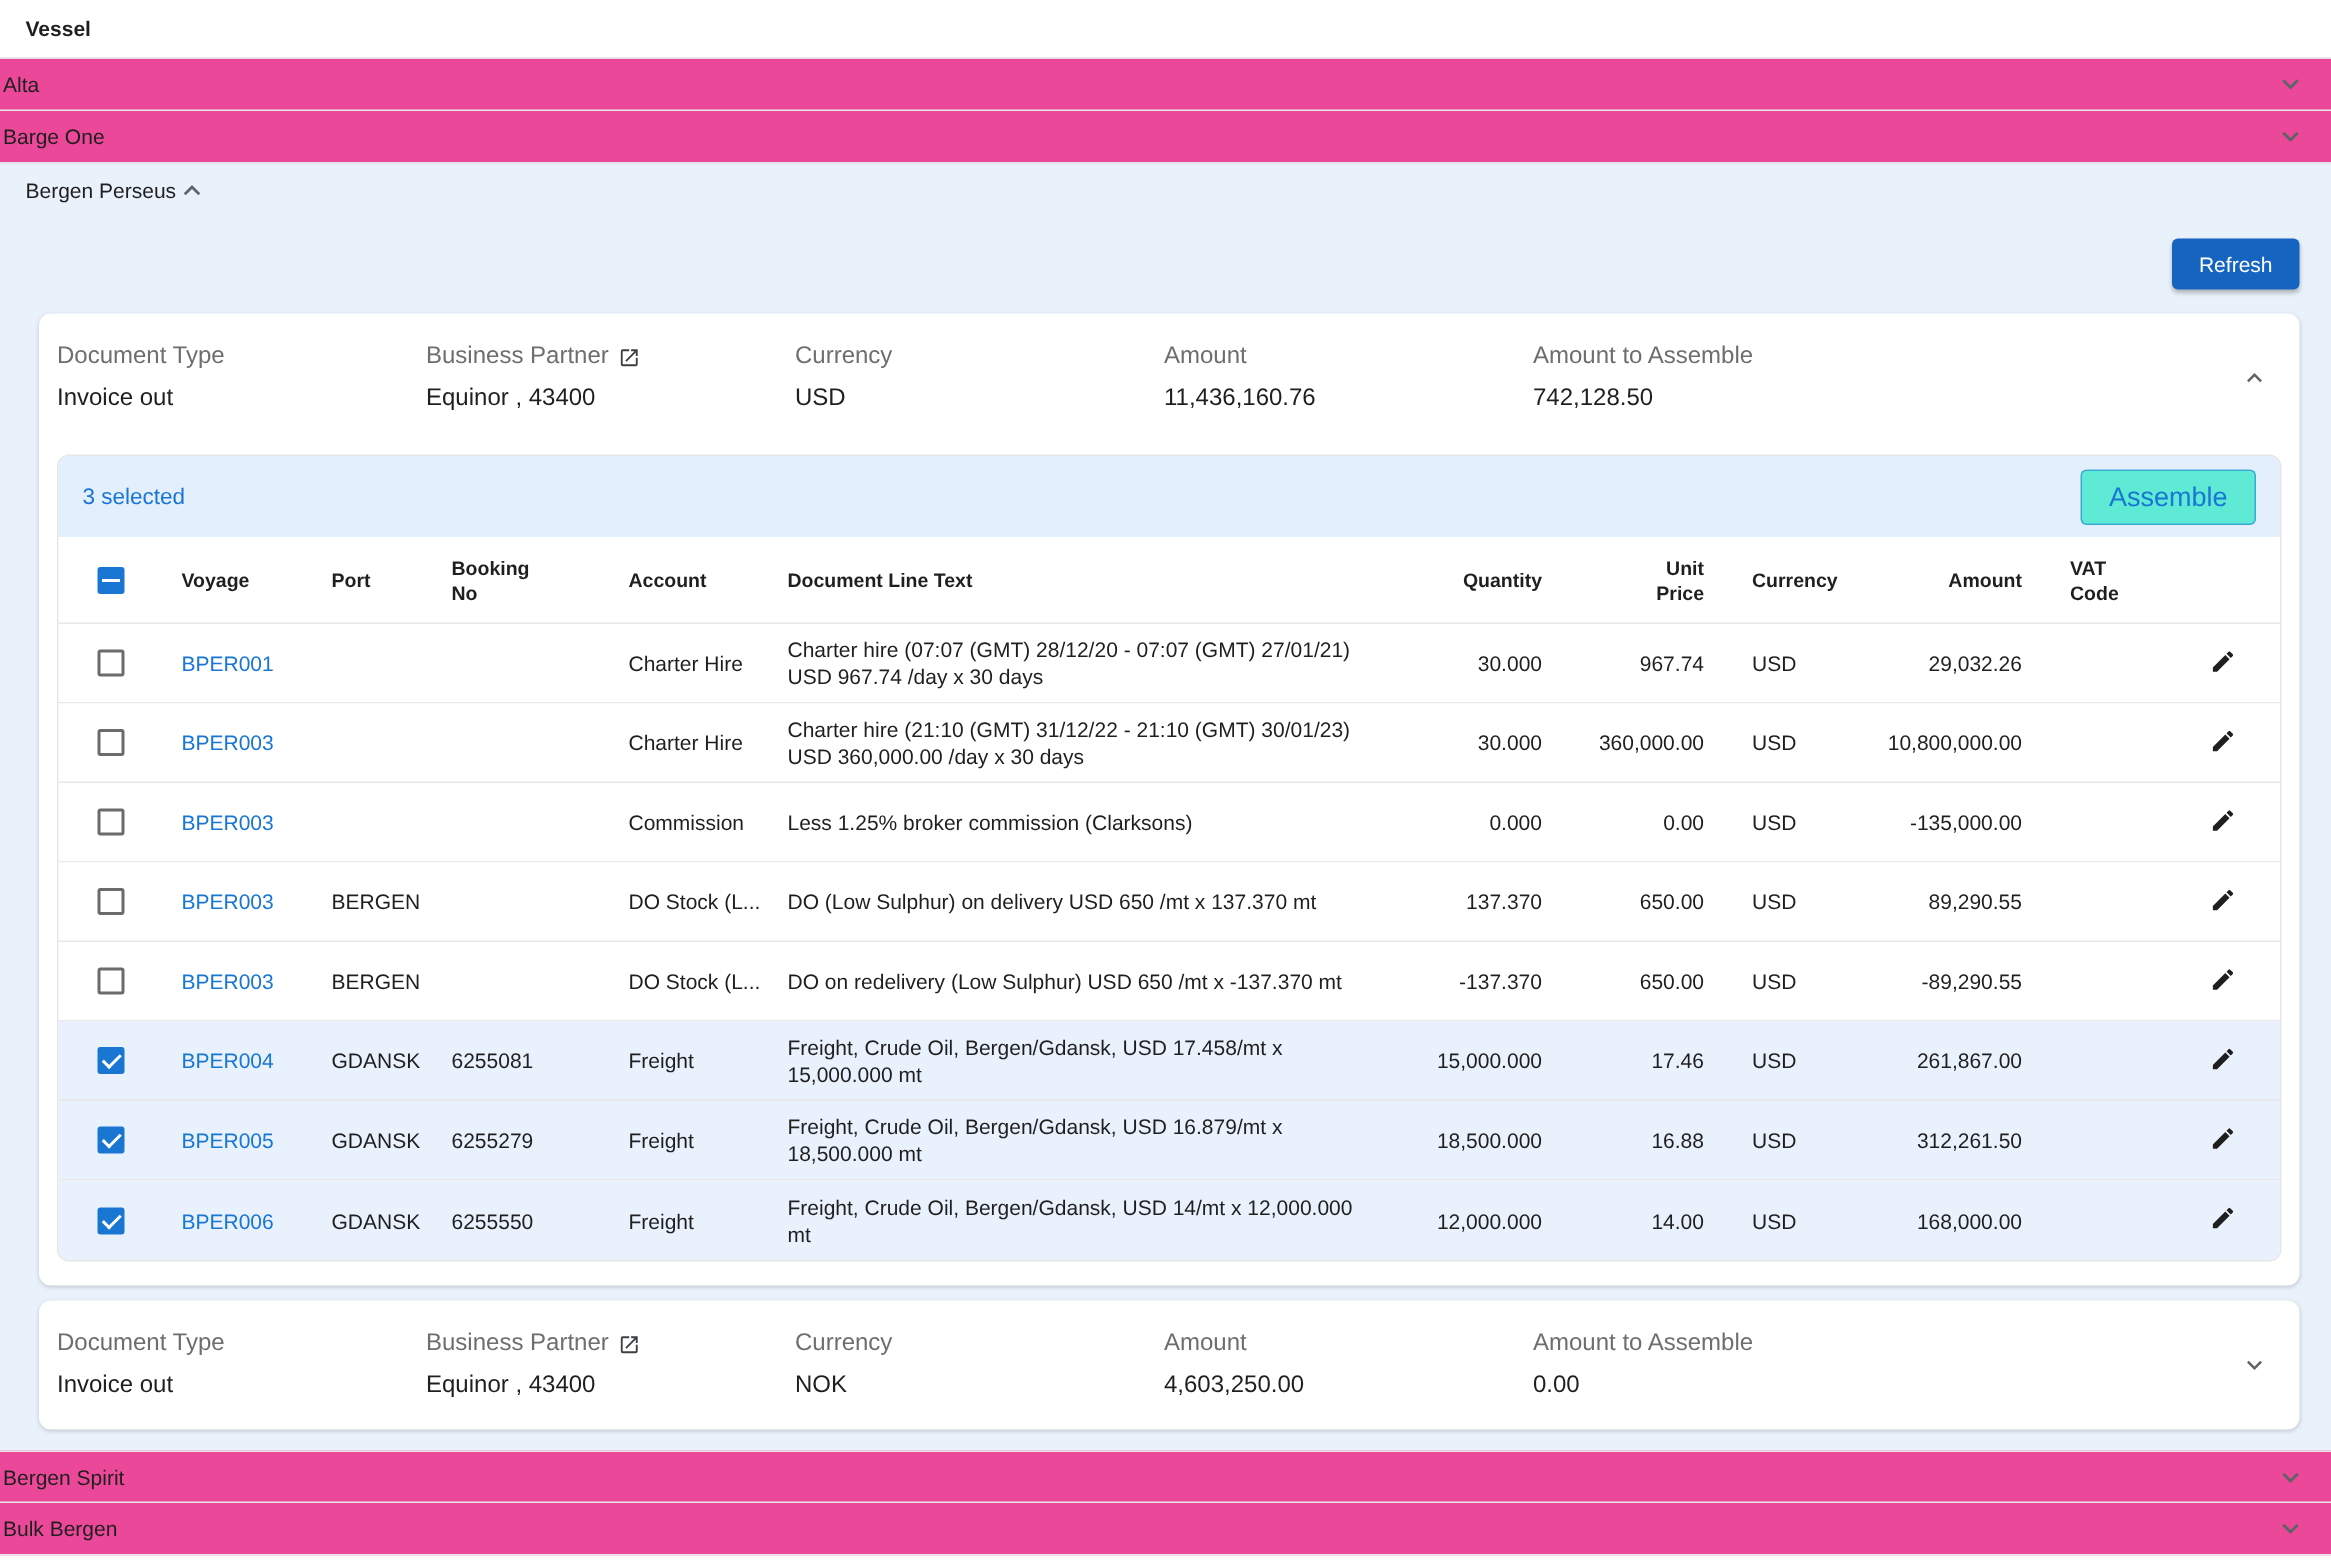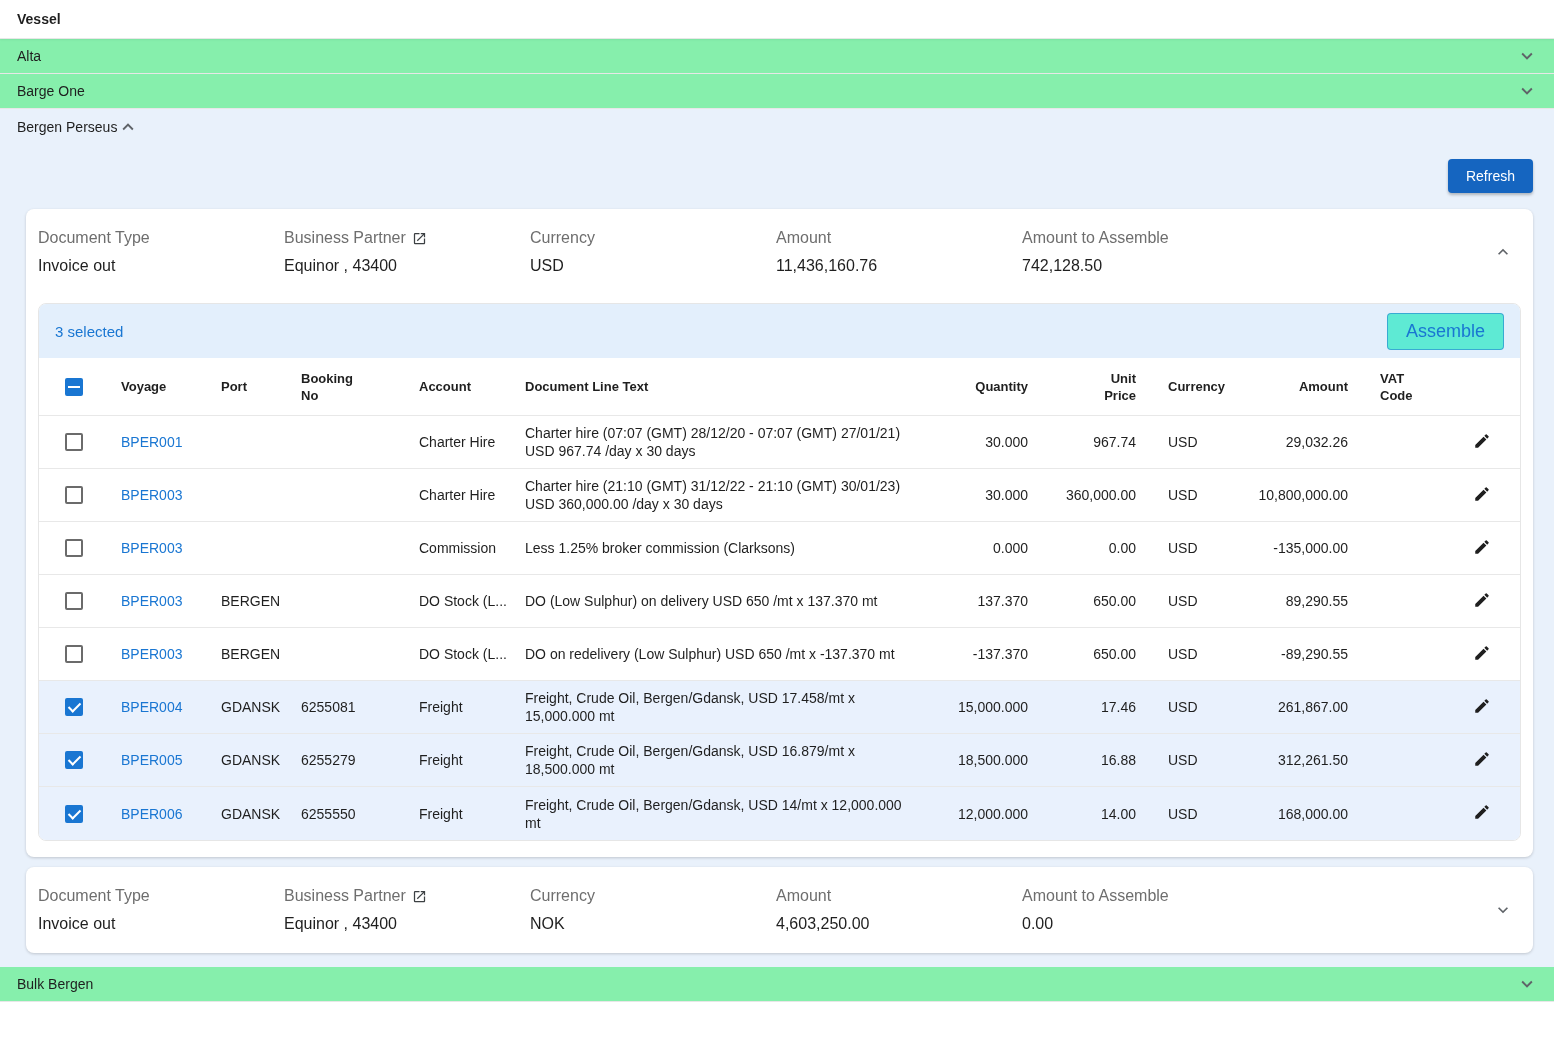--- a/index.html
+++ b/index.html
@@ -17,23 +17,23 @@
     padding: 0 17px;
     font-weight: bold; font-size: 14px;
     border-bottom: 1px solid #e7e7e7;
     box-shadow: 0 1px 2px rgba(0,0,0,0.06);
     position: relative; z-index: 2;
     background:#fff;
   }
   .acc-row {
     height: 35px;
     display: flex; align-items: center; justify-content: space-between;
-    padding: 0 16px 0 17px;
+    padding: 0 16px 0 2px;
     border-bottom: 1px solid #e7e7e7;
-    background: #86efac;
+    background: #ec4899;
     cursor: pointer;
   }
   .acc-row.bt { border-top: 1px solid #e7e7e7; }
   .acc-label { font-size: 14px; color:#1f1f1f; }
   .chev { display:block; }
 
   .expanded {
     background: var(--expanded-bg, #e9f1fb);
     padding-bottom: 14px;
   }
@@ -470,20 +470,26 @@
         <span class="doc-chevron icon-btn">
           <svg width="20" height="20" viewBox="0 0 24 24">
               <path fill="#5f6368" d="M7.41 8.59 12 13.17l4.59-4.58L18 10l-6 6-6-6z"></path>
             </svg>
         </span>
       </div>
     </div>
 
   </section>
 
+  <div class="acc-row bt">
+    <span class="acc-label">Bergen Spirit</span>
+    <svg class="chev" width="22" height="22" viewBox="0 0 24 24">
+        <path fill="#5f6368" d="M7.41 8.59 12 13.17l4.59-4.58L18 10l-6 6-6-6z"></path>
+      </svg>
+  </div>
 
   <div class="acc-row">
     <span class="acc-label">Bulk Bergen</span>
     <svg class="chev" width="22" height="22" viewBox="0 0 24 24">
         <path fill="#5f6368" d="M7.41 8.59 12 13.17l4.59-4.58L18 10l-6 6-6-6z"></path>
       </svg>
   </div>
 
 </div>
 

